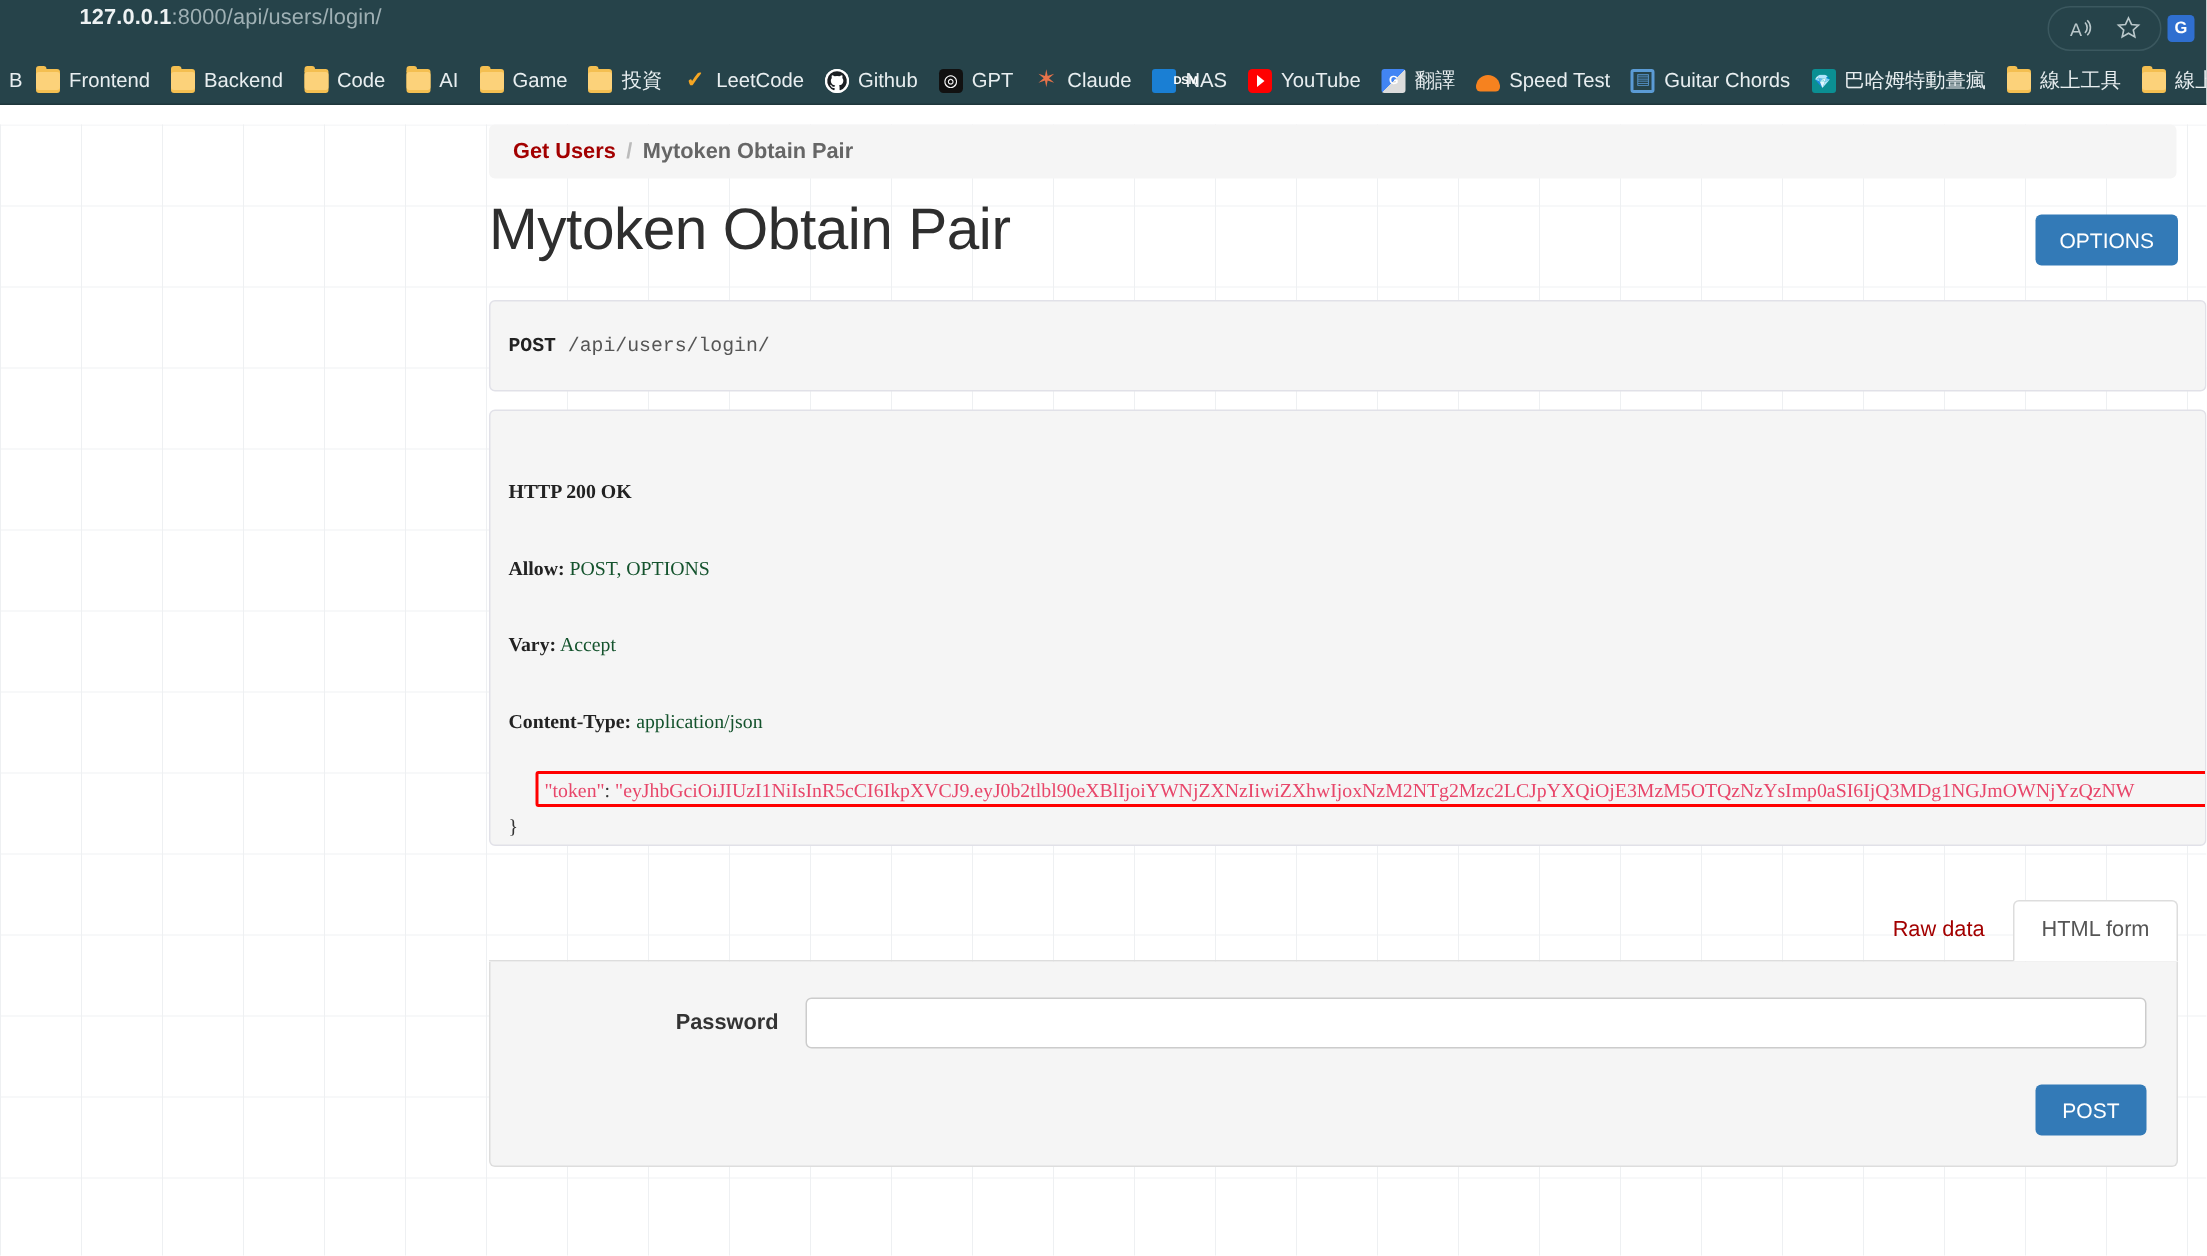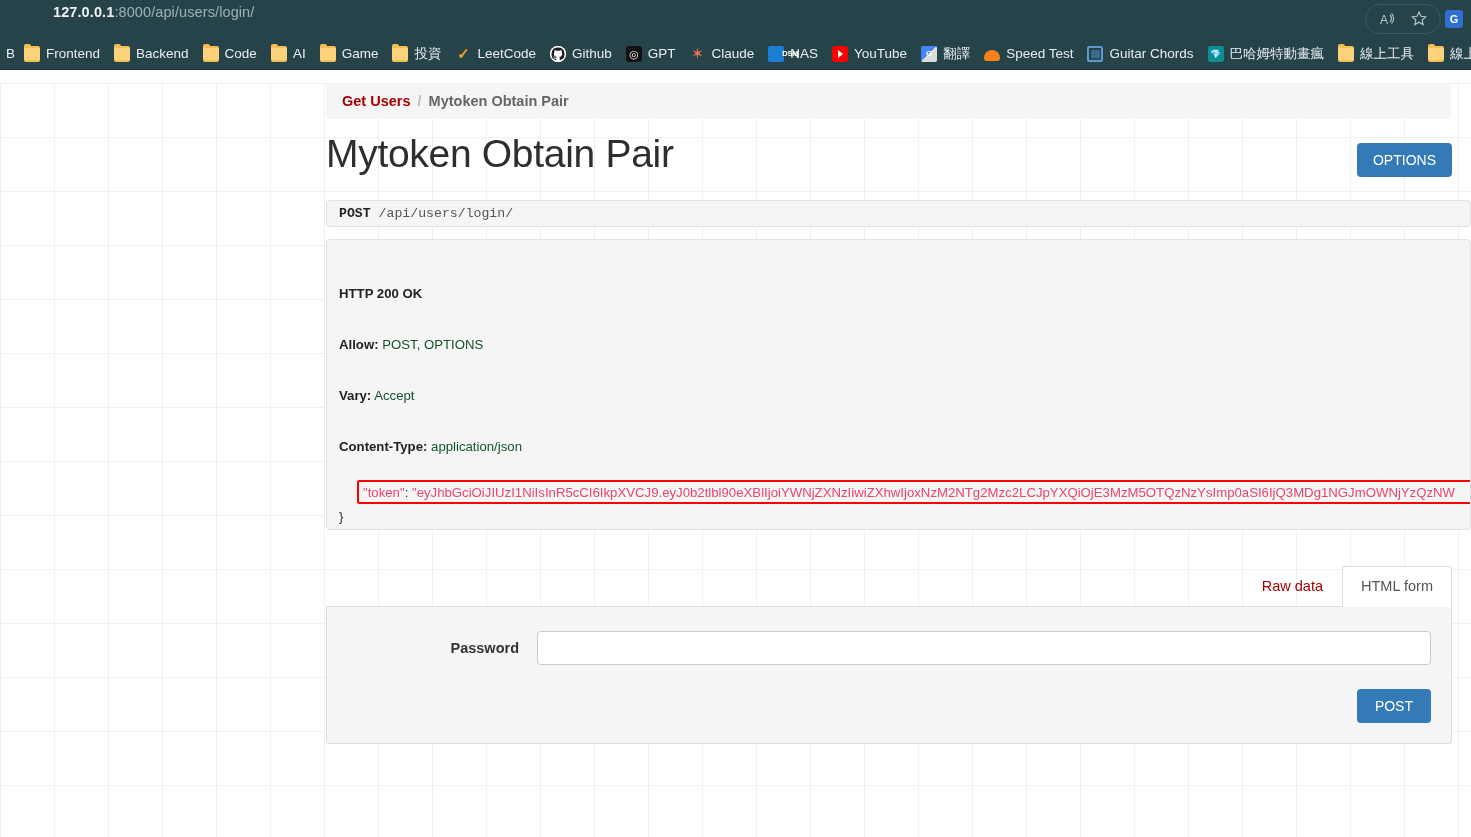--- a/index.html
+++ b/index.html
@@ -156,37 +156,37 @@
     line-height: 1;
   }
   .btn-options { margin-right: 19px; margin-top: 10px; }
 
   .request-box {
     margin-top: 23px;
     margin-right: 0;
     background: #f5f5f5;
     border: 1px solid #e1e1e8;
     border-radius: 4px;
-    padding: 5px 12px;
+    padding: 22px 12px;
     font-family: "Liberation Mono", monospace;
     font-size: 13.2px;
     color: #333;
     white-space: nowrap;
     overflow: hidden;
   }
   .request-box .meth { font-weight: bold; color: #222; }
   .request-box .path { color: #555; }
 
   .response-box {
     margin-top: 12px;
     background: #f5f5f5;
     border: 1px solid #e1e1e8;
     border-radius: 4px;
     padding: 11px 12px 13px 12px;
-    font-family: Liberation Sans, sans-serif;
+    font-family: Liberation Serif, serif;
     font-size: 13.2px;
     line-height: 17px;
     color: #333;
     white-space: pre;
     overflow: hidden;
     position: relative;
     height: 291px;
   }
   .hdr-key { font-weight: bold; color: #222; }
   .hdr-val { color: #14532d; }

